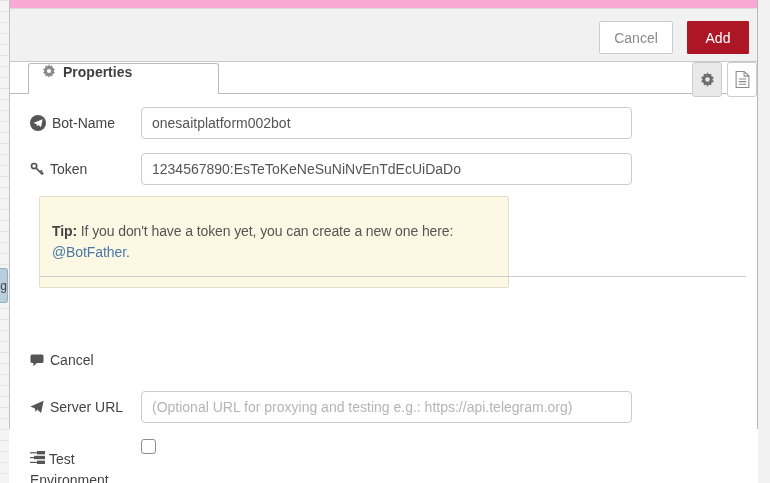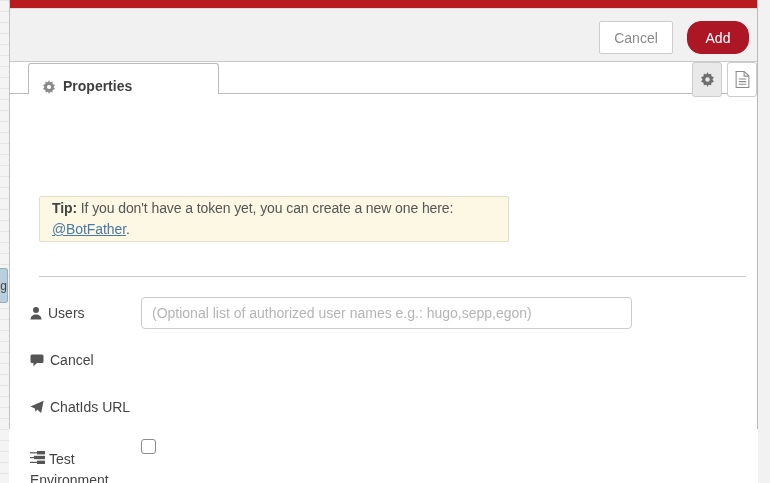--- a/index.html
+++ b/index.html
@@ -9,54 +9,54 @@
   
   .ws-left{position:absolute;left:0;top:0;width:9px;height:483px;background:#f4f4f4;
     background-image:repeating-linear-gradient(to bottom,#e4e4e4 0,#e4e4e4 1px,transparent 1px,transparent 11px);}
   .node-frag{position:absolute;left:0;top:268px;width:7px;height:33px;background:#b9cfdd;
     border:1px solid #92aebb;border-left:none;border-radius:0 3px 3px 0;color:#444;
     font-size:12px;display:flex;align-items:center;justify-content:flex-end;overflow:hidden;}
   .ws-right{position:absolute;left:758px;top:0;width:12px;height:483px;background:#f2f2f2;}
 
   
   .tray{position:absolute;left:9px;top:0;width:749px;height:429px;box-sizing:border-box;
-    background:#b91c1c;border-left:1px solid #c2c2c2;border-right:1px solid #b8b8b8;}
+    background:#f9a8d4;border-left:1px solid #c2c2c2;border-right:1px solid #b8b8b8;}
 
   .tray-header{position:absolute;top:8px;left:0;width:100%;height:54px;background:#f1f1f1;
     box-sizing:border-box;border-top:1px solid #dcdcdc;border-bottom:1px solid #c9c9c9;}
   .btn{position:absolute;top:12px;height:33px;font-size:14px;font-family:inherit;cursor:pointer;box-sizing:border-box;}
   .btn-cancel{right:84px;width:74px;background:#fff;border:1px solid #ccc;border-radius:2px;color:#8a8a8a;}
-  .btn-add{right:8px;width:62px;background:#ad1625;border:1px solid #ad1625;border-radius:14px;color:#fff;}
+  .btn-add{right:8px;width:62px;background:#ad1625;border:1px solid #ad1625;border-radius:1px;color:#fff;}
 
   .tab-strip{position:absolute;top:62px;left:0;width:100%;height:32px;background:#fff;
     box-sizing:border-box;border-bottom:1px solid #bbb;}
   .tab-props{position:absolute;left:18px;top:1px;width:191px;height:31px;box-sizing:border-box;
     background:#fff;border:1px solid #bbb;border-bottom:none;border-radius:3px 3px 0 0;
-    display:flex;align-items:flex-end;gap:7px;padding-left:13px;font-weight:bold;font-size:14px;color:#3f3f3f;z-index:2;}
+    display:flex;align-items:flex-start;gap:7px;padding-left:13px;font-weight:bold;font-size:14px;color:#3f3f3f;z-index:2;}
   .btn-icon{position:absolute;top:0;width:30px;height:35px;box-sizing:border-box;background:#fff;
     border:1px solid #ccc;border-radius:3px;z-index:3;display:flex;align-items:center;justify-content:center;cursor:pointer;padding:0;}
   .btn-gear{right:35px;background:#e9e9e9;}
   .btn-doc{right:0;}
 
   .tray-body{position:absolute;top:94px;left:0;width:100%;height:389px;background:#fff;}
   .row{position:absolute;left:0;width:100%;height:32px;}
   .row-botname{top:13px;} .row-token{top:59px;} .row-users{top:203px;}
   .row-chatids{top:250px;} .row-server{top:297px;} .row-test{top:343px;}
   .f-label{position:absolute;left:20px;top:0;height:32px;display:flex;align-items:center;gap:6px;
     font-size:14px;color:#444;white-space:nowrap;}
   .f-input{position:absolute;left:131px;top:0;width:491px;height:32px;box-sizing:border-box;
     border:1px solid #ccc;border-radius:4px;padding:0 10px;font-size:14px;color:#555;
     font-family:inherit;background:#fff;outline:none;}
   .f-input::placeholder{color:#b5b5b5;opacity:1;}
 
   .tip{position:absolute;left:29px;top:102px;width:470px;box-sizing:border-box;background:#fdf8e3;
-    border:1px solid #e4decb;border-radius:2px;padding:1px 12px;font-size:14px;line-height:21px;
+    border:1px solid #e4decb;border-radius:2px;padding:24px 12px;font-size:14px;line-height:21px;
     color:#555;letter-spacing:-0.1px;}
   .tip b{color:#444;}
-  .tip a{color:#4978a8;text-decoration:underline;cursor:pointer;}
+  .tip a{color:#4978a8;cursor:pointer;}
 
   .separator{position:absolute;left:29px;top:182px;width:707px;height:0;border:none;
     border-top:1px solid #ccc;margin:0;}
 
   .label-wrap{position:absolute;left:20px;top:12px;width:100px;font-size:14px;color:#444;line-height:21px;}
   .label-wrap svg{vertical-align:-1px;margin-right:4px;}
   .checkbox{position:absolute;left:131px;top:2px;width:15px;height:15px;margin:0;
     -webkit-appearance:none;appearance:none;border:1px solid #8d8d8d;border-radius:3px;background:#fff;cursor:pointer;}
   .ico{display:inline-flex;align-items:center;justify-content:center;}
 </style>
@@ -103,62 +103,75 @@
               <path d="M1 .5h7.5L13 4.5V15.5H1z"></path>
               <path d="M8.5 .5V4.8H13"></path>
               <path d="M3.5 7.5h7M3.5 10h7M3.5 12.5h7"></path>
             </svg>
         </span>
       </button>
     </div>
 
     <div class="tray-body">
 
+      <div class="row row-botname">
+        <span class="f-label">
+          <span class="ico">
+            <svg width="16" height="16" viewBox="0 0 16 16">
+                <circle cx="8" cy="8" r="8" fill="#555"></circle>
+                <path fill="#fff" d="M3.2 8.1l9.4-3.9-1.6 8-2.7-2.3-1.4 1.5-.3-2.4z"></path>
+              </svg>
+          </span>
+          <span>Bot-Name</span>
+        </span>
+        <input class="f-input" type="text" value="onesaitplatform002bot" style="">
+      </div>
 
+      <div class="row row-token">
+        <span class="f-label">
+          <span class="ico">
+            <svg width="14" height="14" viewBox="0 0 14 14" fill="none" stroke="#555" stroke-width="1.7">
+                <circle cx="4.1" cy="4.1" r="2.6"></circle>
+                <path d="M6.1 6.1l6.4 6.4M10.2 10.2l1.9-1.9M12.6 12.6v-2.3"></path>
+              </svg>
+          </span>
+          <span>Token</span>
+        </span>
+        <input class="f-input" type="text" value="1234567890:EsTeToKeNeSuNiNvEnTdEcUiDaDo" style="">
+      </div>
 
       <div class="tip">
         <b>Tip:</b><span> If you don't have a token yet, you can create a new one here:</span><br>
         <a>@BotFather</a><span>.</span>
       </div>
 
       <hr class="separator">
 
-      <div class="row row-users">
-        <span class="f-label">
-          <span class="ico">
-            <svg width="12" height="13" viewBox="0 0 12 13" fill="#555">
-                <circle cx="6" cy="3.1" r="3"></circle>
-                <path d="M.5 12.6c0-3.1 2.4-5.1 5.5-5.1s5.5 2 5.5 5.1z"></path>
-              </svg>
-          </span>
-          <span>Users</span>
-        </span>
-        <input class="f-input" type="text" placeholder="(Optional list of authorized user names e.g.: hugo,sepp,egon)" style="">
-      </div>
 
       <div class="row row-chatids">
         <span class="f-label">
           <span class="ico">
             <svg width="14" height="13" viewBox="0 0 14 13" fill="#555">
                 <path d="M2 .5h10A1.5 1.5 0 0 1 13.5 2v5.5A1.5 1.5 0 0 1 12 9h-5l-3.6 3.2V9H2A1.5 1.5 0 0 1 .5 7.5V2A1.5 1.5 0 0 1 2 .5z"></path>
               </svg>
           </span>
           <span>Cancel</span>
         </span>
       </div>
 
       <div class="row row-server">
         <span class="f-label">
           <span class="ico">
             <svg width="14" height="14" viewBox="0 0 14 14" fill="#555">
                 <path d="M.4 6.6L13.6.7l-2.5 12.2-3.9-3.4-1.7 2.6-.5-3.6z"></path>
               </svg>
           </span>
-          <span>ChatIds URL</span>
+          <span>Server URL</span>
         </span>
+        <input class="f-input" type="text" placeholder="(Optional URL for proxying and testing e.g.: https://api.telegram.org)" style="">
       </div>
 
       <div class="row row-test">
         <span class="label-wrap">
           <span class="ico">
             <svg width="15" height="13" viewBox="0 0 15 13" fill="#555">
                 <rect x="0" y="1.2" width="15" height="1.2"></rect>
                 <rect x="7" y="0" width="8" height="3.4"></rect>
                 <rect x="0" y="6" width="15" height="1.2"></rect>
                 <rect x="4" y="4.8" width="11" height="3.4"></rect>

